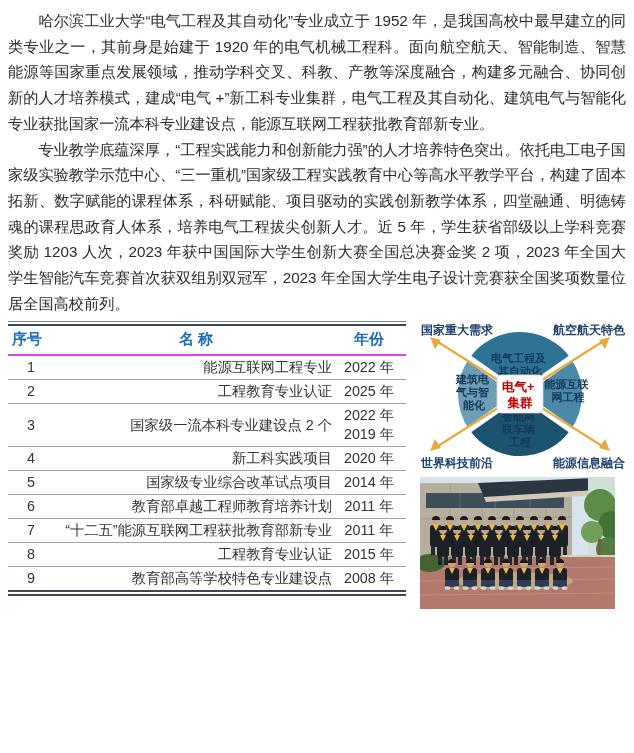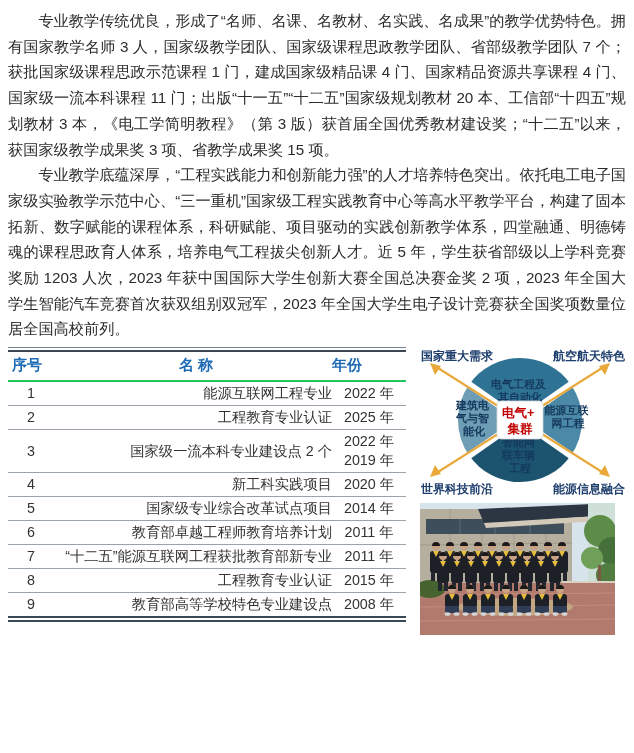--- a/index.html
+++ b/index.html
@@ -20,43 +20,43 @@
   .table-block{
     border-top:1px solid #79828d;padding-top:2px;
     border-bottom:2.5px solid #3a4754;padding-bottom:2px;
   }
   table.acc{
     width:100%;border-collapse:collapse;table-layout:fixed;
     border-top:2.5px solid #3a4754;border-bottom:2.5px solid #3a4754;
   }
   table.acc th{
     font-size:15px;font-weight:bold;color:#1e6bb5;
-    padding:4px 0 5px 0;border-bottom:2px solid #22c55e;
+    padding:4px 0 5px 0;border-bottom:2px solid #d946ef;
   }
   table.acc td{
     font-size:14.3px;color:#333;padding:2px 0;line-height:19px;
     border-bottom:1px solid #9aa2ab;
   }
   table.acc tr:last-child td{border-bottom:none;}
   .c-no{width:46px;text-align:center;}
   .c-name{text-align:right;padding-left:6px !important;}
   .c-year{width:74px;text-align:center;}
   th.c-no{text-align:left;padding-left:4px !important;}
   th.c-name{text-align:center;}
-  th.c-year{text-align:left;}
+  th.c-year{text-align:center;}
   .diagram-wrap{width:206px;height:150px;}
   .photo-wrap{width:195px;height:132px;margin-top:6px;}
   svg text{font-family:"Liberation Sans","DejaVu Sans",sans-serif;}
 </style>
 </head>
 <body>
 
 <div class="page">
 
-  <p class="para">专业教学传统优良，形成了“名师、名课、名教材、名实践、名成果”的教学优势特色。拥有国家教学名师 3 人，国家级教学团队、国家级课程思政教学团队、省部级教学团队 7 个；获批国家级课程思政示范课程 1 门，建成国家级精品课 4 门、国家精品资源共享课程 4 门、国家级一流本科课程 11 门；出版“十一五”“十二五”国家级规划教材 20 本、工信部“十四五”规划教材 3 本，《电工学简明教程》（第 3 版）获首届全国优秀教材建设奖；“十二五”以来，获国家级教学成果奖 3 项、省教学成果奖 15 项。</p>
+  <p class="para">哈尔滨工业大学“电气工程及其自动化”专业成立于 1952 年，是我国高校中最早建立的同类专业之一，其前身是始建于 1920 年的电气机械工程科。面向航空航天、智能制造、智慧能源等国家重点发展领域，推动学科交叉、科教、产教等深度融合，构建多元融合、协同创新的人才培养模式，建成“电气 +”新工科专业集群，电气工程及其自动化、建筑电气与智能化专业获批国家一流本科专业建设点，能源互联网工程获批教育部新专业。</p>
   <p class="para">专业教学底蕴深厚，“工程实践能力和创新能力强”的人才培养特色突出。依托电工电子国家级实验教学示范中心、“三一重机”国家级工程实践教育中心等高水平教学平台，构建了固本拓新、数字赋能的课程体系，科研赋能、项目驱动的实践创新教学体系，四堂融通、明德铸魂的课程思政育人体系，培养电气工程拔尖创新人才。近 5 年，学生获省部级以上学科竞赛奖励 1203 人次，2023 年获中国国际大学生创新大赛全国总决赛金奖 2 项，2023 年全国大学生智能汽车竞赛首次获双组别双冠军，2023 年全国大学生电子设计竞赛获全国奖项数量位居全国高校前列。</p>
 
   <div class="bottom">
 
     <div class="table-col">
       <div class="table-block">
         <table class="acc">
           <colgroup>
               <col style="width:46px">
               <col>

